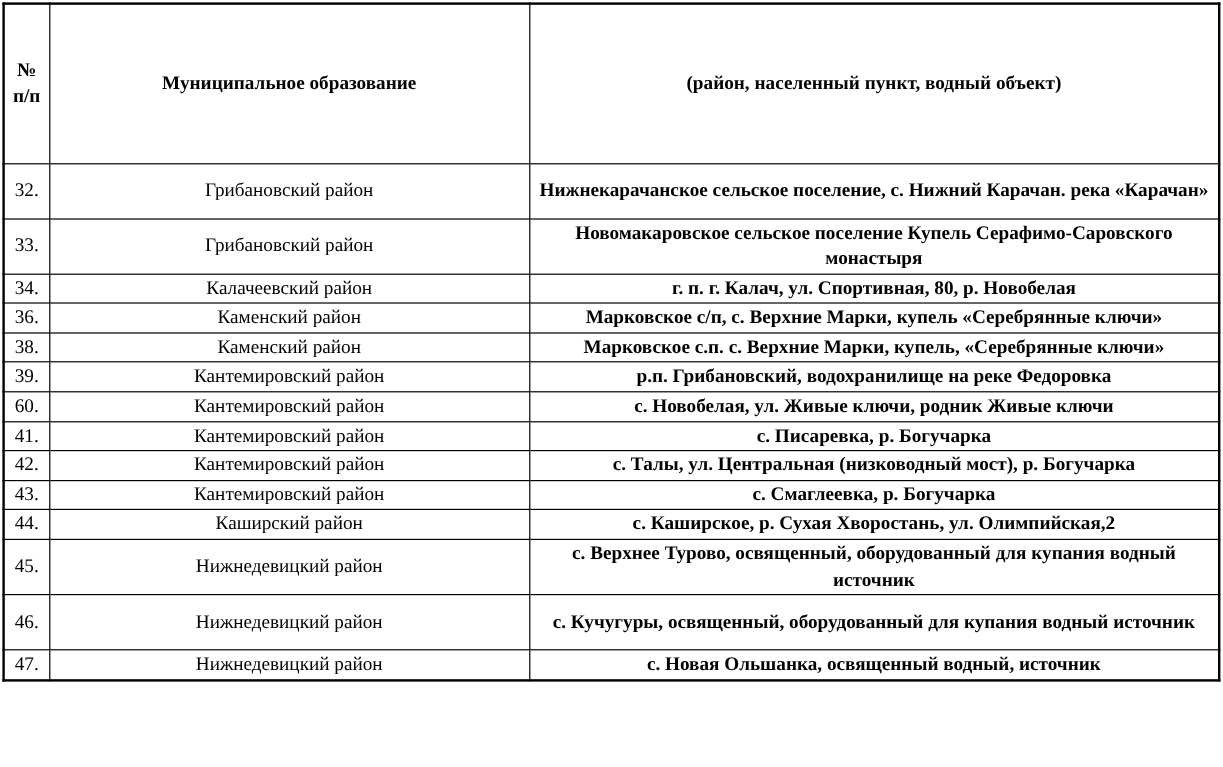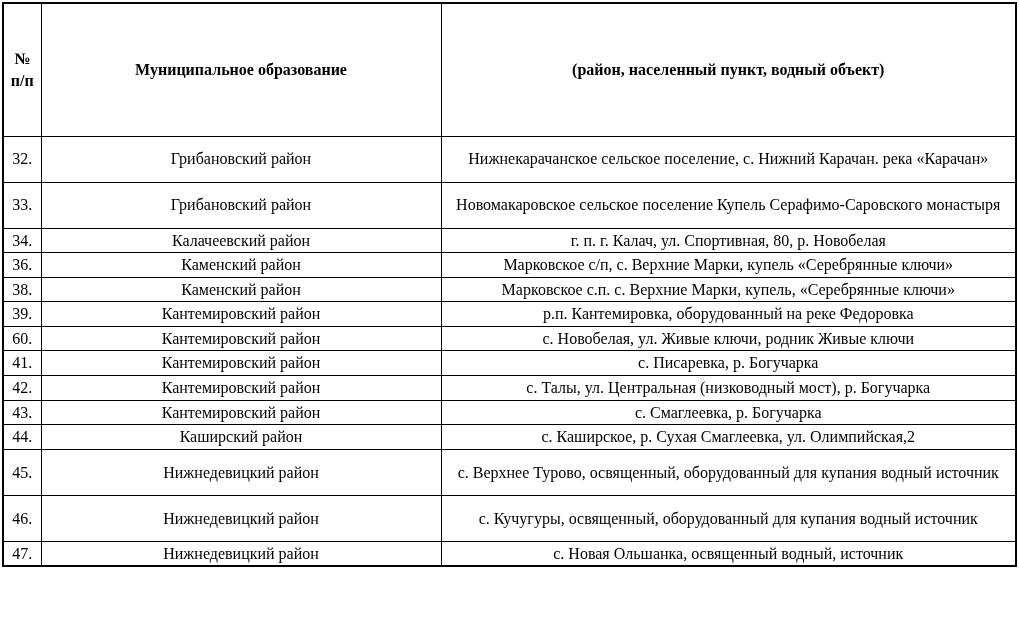--- a/index.html
+++ b/index.html
@@ -24,21 +24,21 @@
     padding: 1px 4px;
     vertical-align: middle;
     text-align: center;
     line-height: 1.35;
     overflow: hidden;
   }
   .doc-table thead tr { height: 133px; padding-left: 28px; }
   .doc-table thead th { font-weight: bold; }
   .doc-table tbody tr { height: 22px; }
   .doc-table tbody tr.tall { height: 46px; padding-left: 27px; }
-  .loc-cell { padding-left: 10px; padding-right: 10px; }
+  .loc-cell { padding-left: 10px; padding-right: 10px; font-weight: bold; }
 </style>
 </head>
 <body>
 
 <table class="doc-table">
   <colgroup>
     <col class="col-num">
     <col class="col-mun">
     <col class="col-loc">
   </colgroup>
@@ -71,21 +71,21 @@
       <td class="loc-cell">Марковское с/п, с. Верхние Марки, купель «Серебрянные ключи»</td>
     </tr>
     <tr>
       <td>38.</td>
       <td>Каменский район</td>
       <td class="loc-cell">Марковское с.п. с. Верхние Марки, купель, «Серебрянные ключи»</td>
     </tr>
     <tr>
       <td>39.</td>
       <td>Кантемировский район</td>
-      <td class="loc-cell">р.п. Кантемировка, оборудованный на реке Федоровка</td>
+      <td class="loc-cell">р.п. Грибановский, водохранилище на реке Федоровка</td>
     </tr>
     <tr>
       <td>60.</td>
       <td>Кантемировский район</td>
       <td class="loc-cell">с. Новобелая, ул. Живые ключи, родник Живые ключи</td>
     </tr>
     <tr>
       <td>41.</td>
       <td>Кантемировский район</td>
       <td class="loc-cell">с. Писаревка, р. Богучарка</td>
@@ -96,21 +96,21 @@
       <td class="loc-cell">с. Талы, ул. Центральная (низководный мост), р. Богучарка</td>
     </tr>
     <tr>
       <td>43.</td>
       <td>Кантемировский район</td>
       <td class="loc-cell">с. Смаглеевка, р. Богучарка</td>
     </tr>
     <tr>
       <td>44.</td>
       <td>Каширский район</td>
-      <td class="loc-cell">с. Каширское, р. Сухая Смаглеевка, ул. Олимпийская,2</td>
+      <td class="loc-cell">с. Каширское, р. Сухая Хворостань, ул. Олимпийская,2</td>
     </tr>
     <tr class="tall">
       <td>45.</td>
       <td>Нижнедевицкий район</td>
       <td class="loc-cell">с. Верхнее Турово, освященный, оборудованный для купания водный источник</td>
     </tr>
     <tr class="tall">
       <td>46.</td>
       <td>Нижнедевицкий район</td>
       <td class="loc-cell">с. Кучугуры, освященный, оборудованный для купания водный источник</td>

